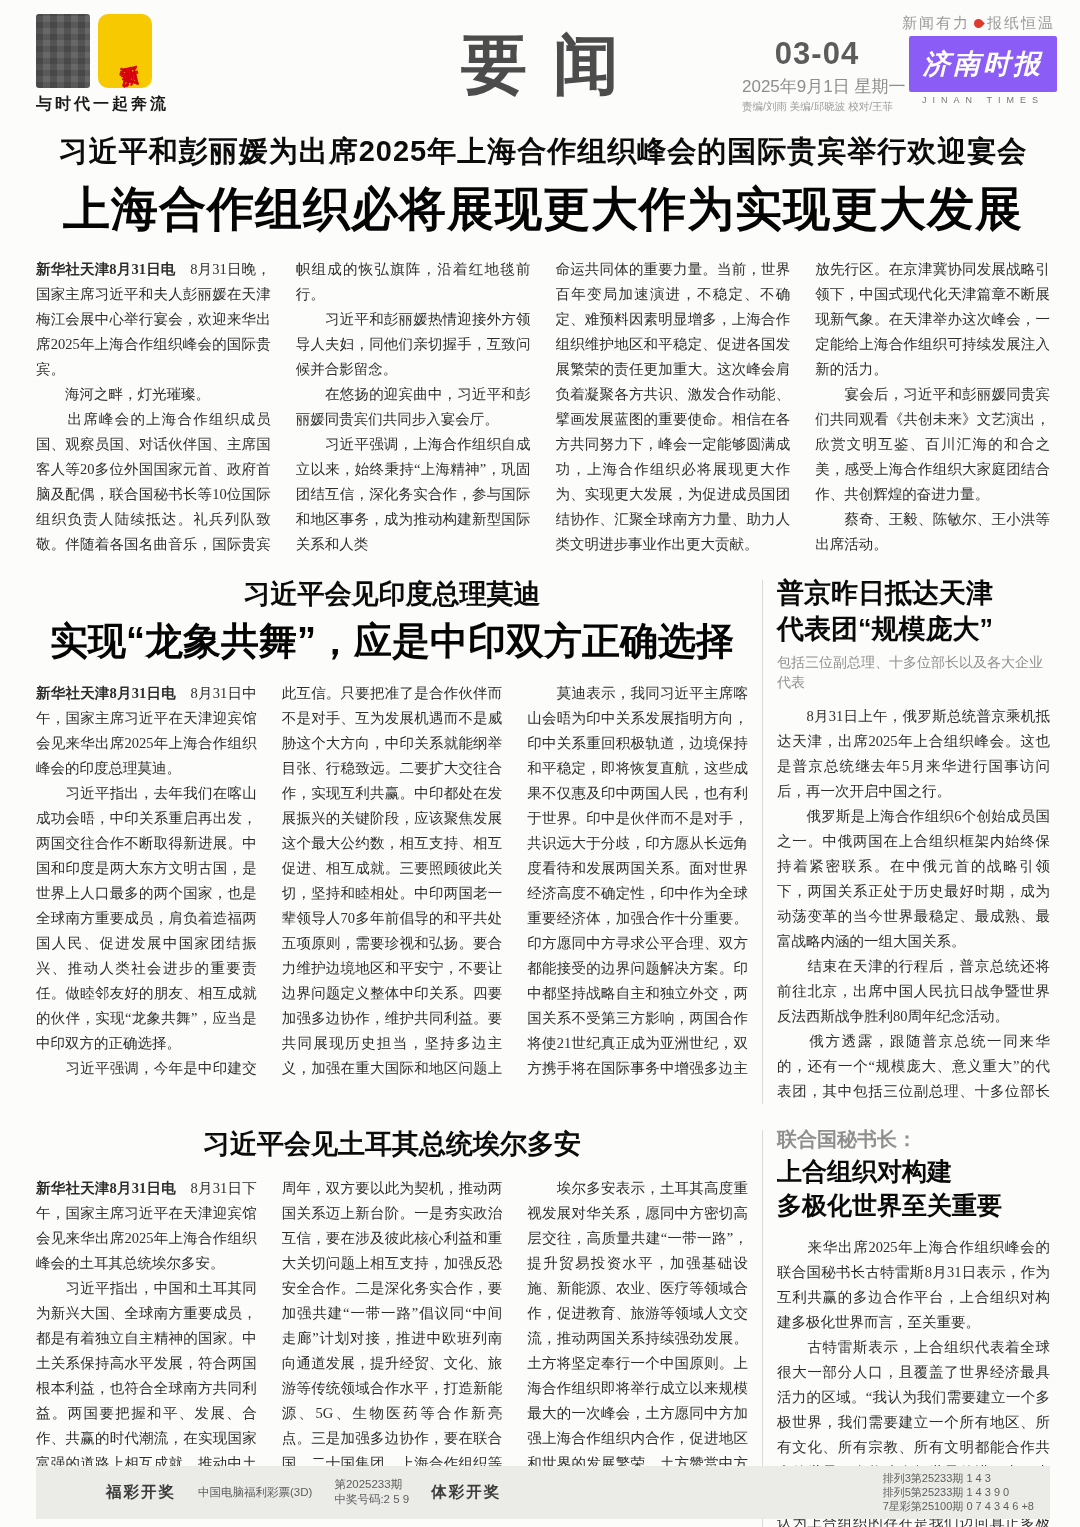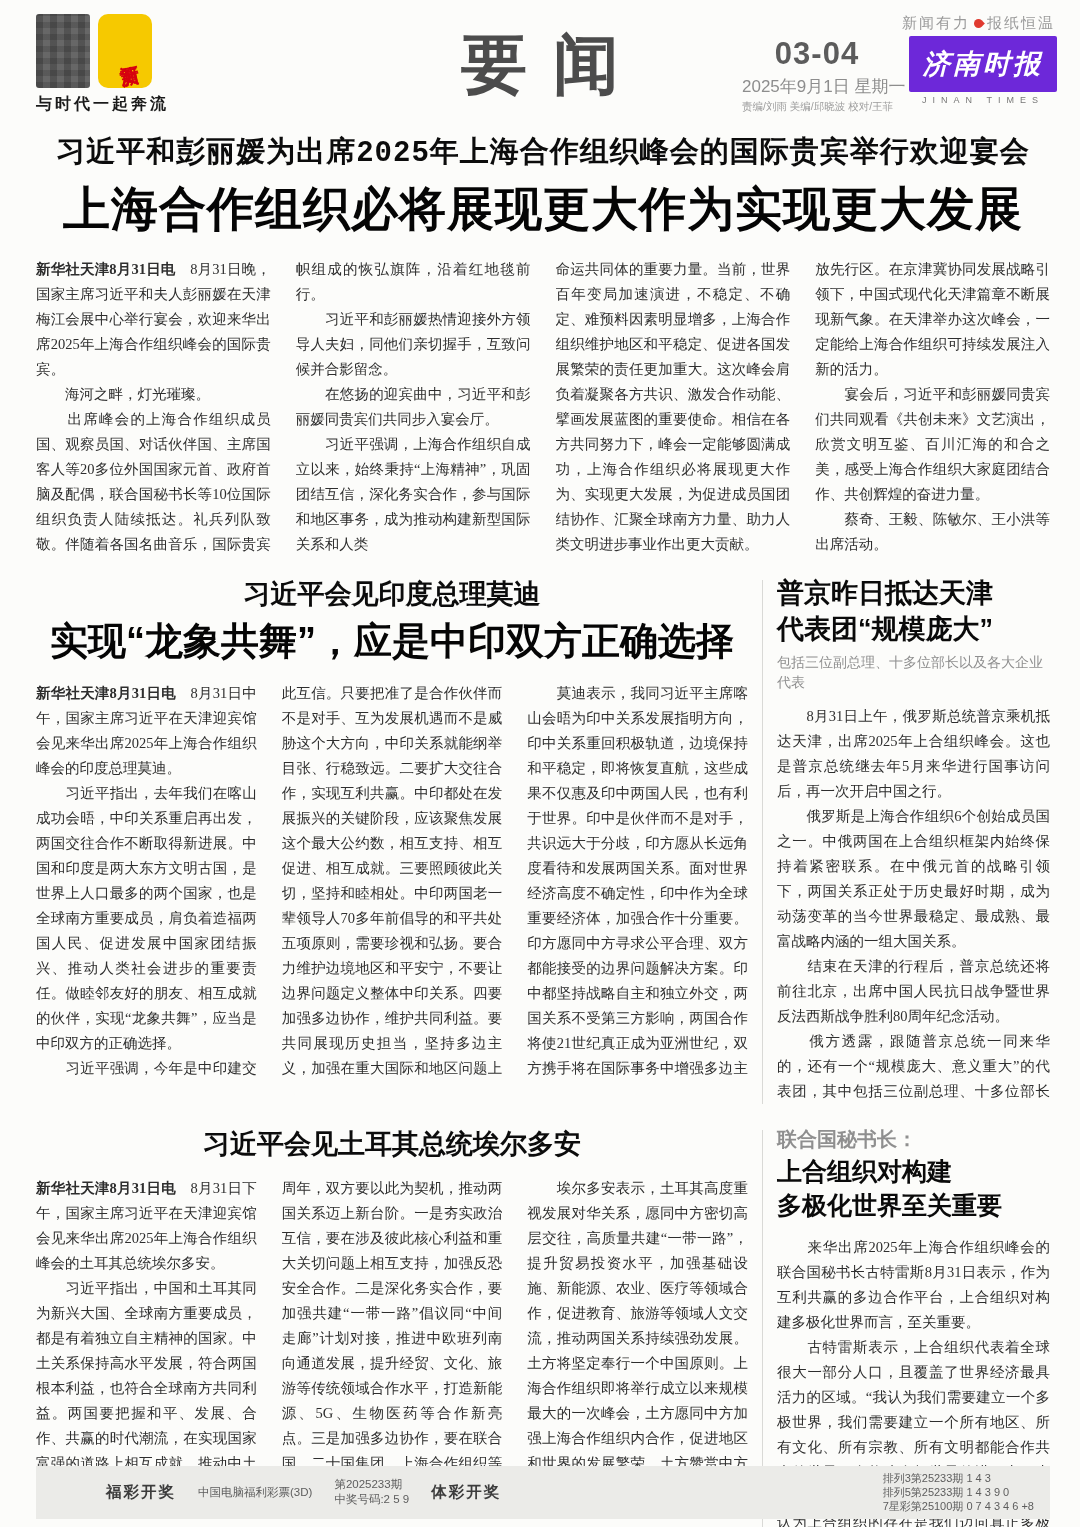--- a/index.html
+++ b/index.html
@@ -28,29 +28,29 @@
         font-size:66px; letter-spacing:26px; text-indent:26px; color:#4c4c4c; }
   .slogan { position:absolute; right:25px; top:14px; display:flex; align-items:center; gap:4px;
         font-family:Liberation Sans, sans-serif; font-size:15px; letter-spacing:2px; color:#9a9a9a; }
   .drop { width:9px; height:9px; background:#e03a2f; border-radius:0 50% 50% 50%;
         transform:rotate(135deg); display:inline-block; }
   .issue-col { position:absolute; right:188px; top:38px; width:150px; text-align:center;
         font-family:"Liberation Sans",sans-serif; }
   .pageno { font-size:31px; font-weight:800; color:#5c5c5c; letter-spacing:1px; line-height:1.05; }
   .dateline-sm { margin-top:4px; font-size:17px; color:#8d8d8d; white-space:nowrap; }
   .staff { margin-top:2px; font-size:10.5px; color:#9c9c9c; white-space:nowrap; }
-  .paper-box { position:absolute; right:23px; top:36px; width:148px; height:56px; background:#6d28d9;
+  .paper-box { position:absolute; right:23px; top:36px; width:148px; height:56px; background:#8b5cf6;
         display:flex; align-items:center; justify-content:center; border-radius:2px; }
   .paper-box span { color:#fff; font-weight:900; font-size:27px; letter-spacing:3px;
         font-family:"Liberation Serif",serif; font-style:italic; white-space:nowrap; }
   .paper-en { position:absolute; right:23px; top:95px; width:148px; text-align:center;
         font-family:"Liberation Sans",sans-serif; font-size:9px; letter-spacing:6px; color:#777; }
   
   .content { padding:0 30px 0 36px; }
-  .kicker1 { margin-top:14px; text-align:center; font-family:Liberation Mono, monospace;
+  .kicker1 { margin-top:14px; text-align:center; font-family:Liberation Sans, sans-serif;
         font-weight:700; font-size:29px; letter-spacing:1px; color:#0c0c0c; }
   .headline1 { margin-top:6px; text-align:center; font-family:"Liberation Sans",sans-serif;
         font-weight:900; font-size:47px; letter-spacing:1px; color:#050505; }
   .cols { display:flex; gap:25px; margin-top:16px; }
   .col { flex:1; font-size:14.5px; line-height:25px; text-align:justify; overflow:hidden; color:#2e2e2e; }
   .para { margin:0; text-align:justify; }
   .para b { font-weight:700; }
   .a1-cols { height:297px; }
   
   .section { display:flex; margin-top:22px; }

